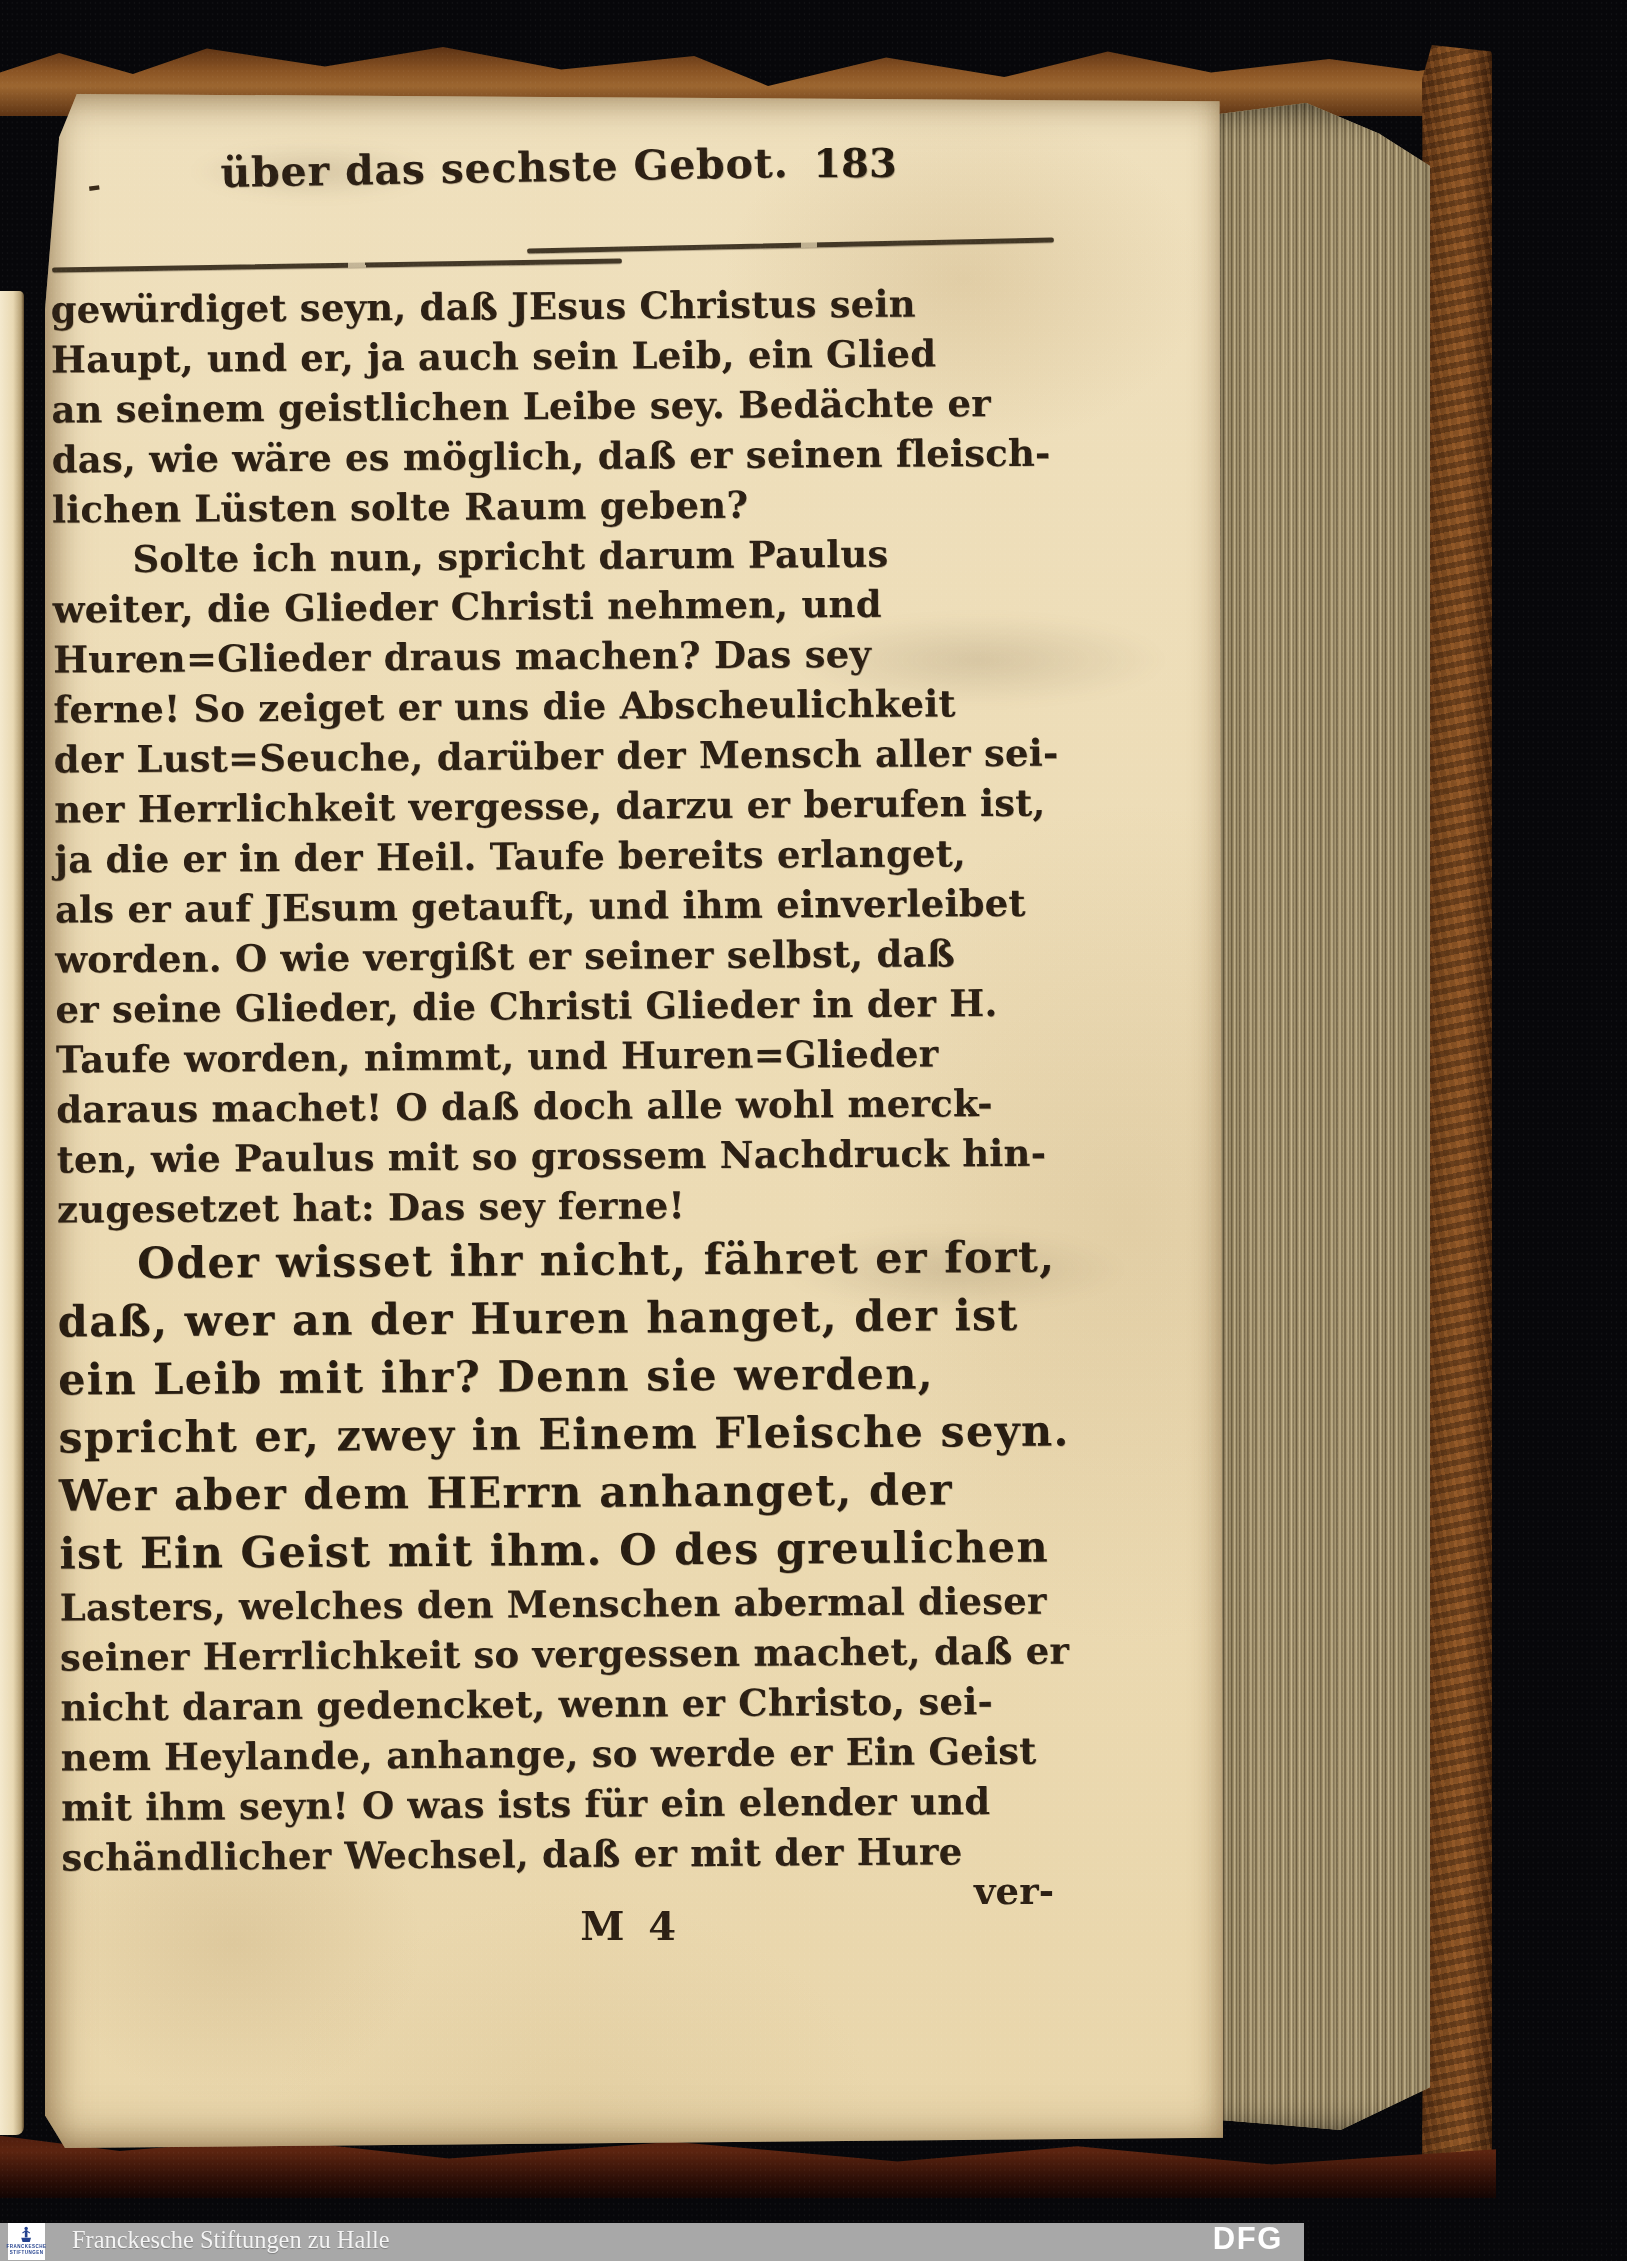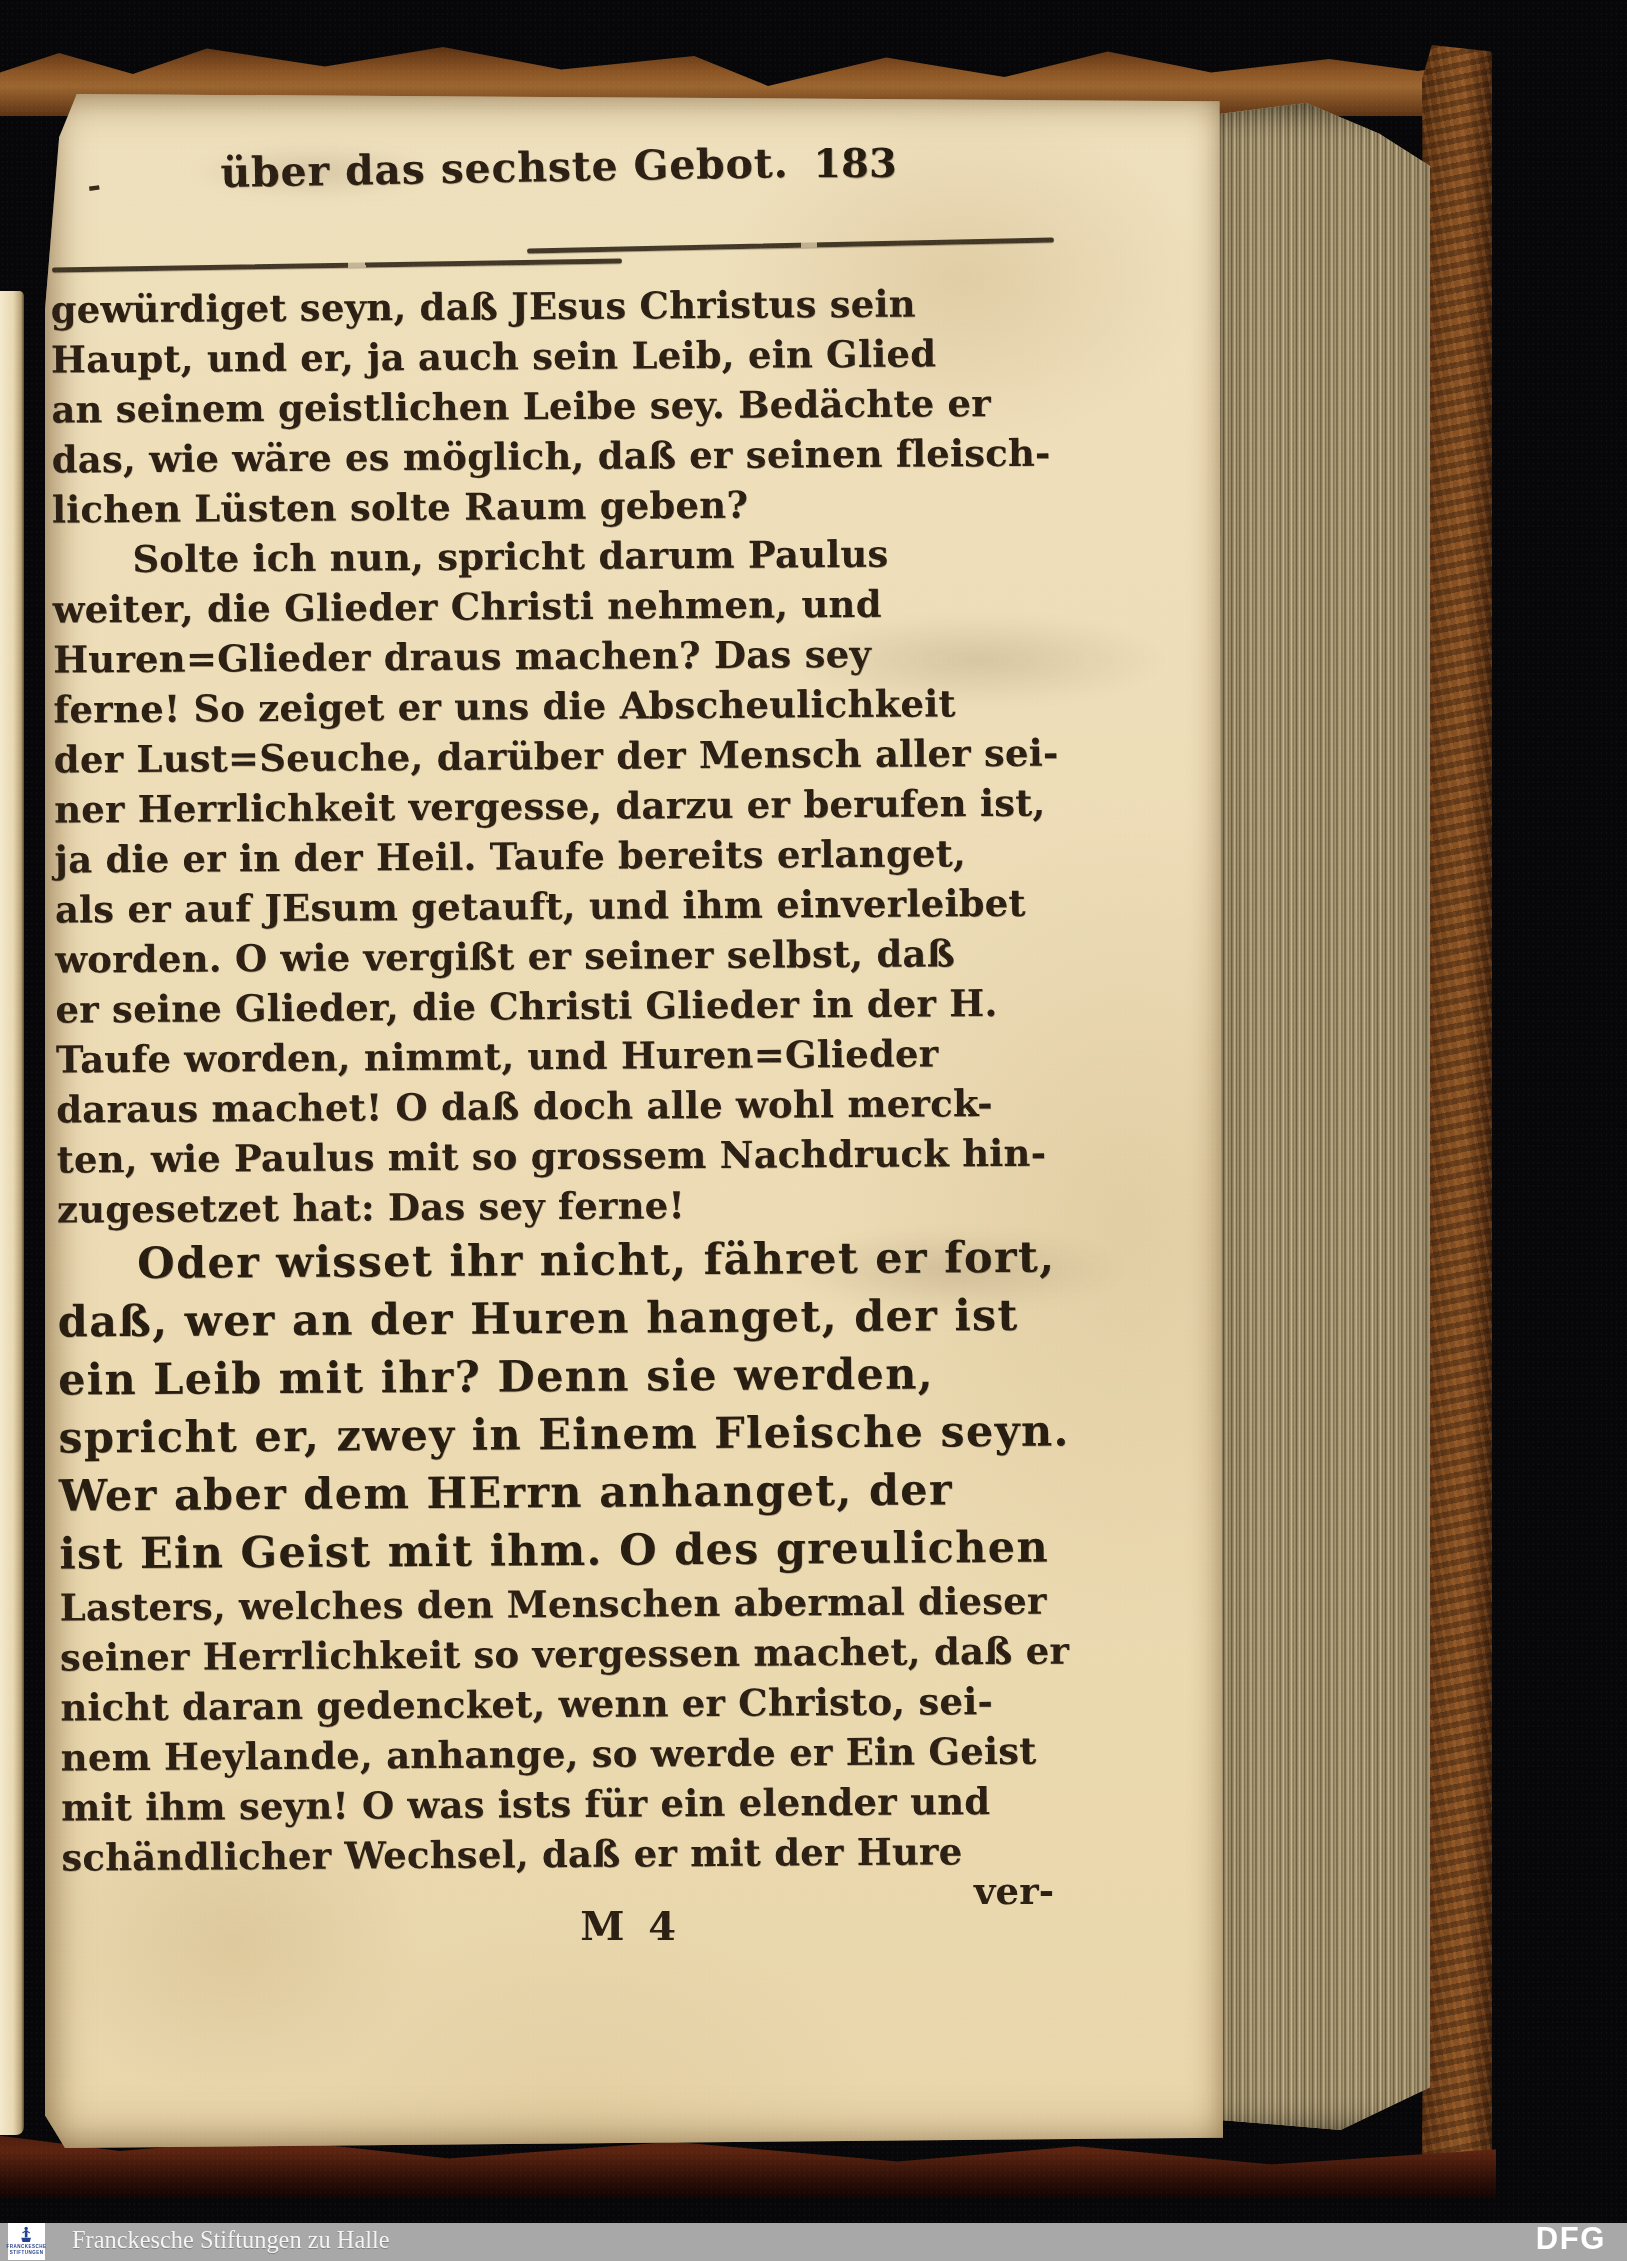--- a/index.html
+++ b/index.html
@@ -111,21 +111,21 @@
   .catchword {
     position:absolute; left:846px; top:1775px; width:163px; text-align:right;
     font-size:37px; font-weight:700; color:#2c2014;
   }
   .signature {
     position:absolute; left:504px; top:1808px; width:163px; text-align:center;
     font-size:40px; font-weight:700; letter-spacing:4.9px; color:#2c2014;
   }
   
   .footer-bar {
-    position:absolute; left:0; bottom:0; width:1627px; height:38px; z-index:50;
+    position:absolute; left:0; bottom:0; width:1304px; height:38px; z-index:50;
     background:var(--bar-color,#a8a8a8);
   }
   .logo-box {
     position:absolute; left:8.1px; bottom:0.8px; width:37px; height:37px;
     background:#ffffff; display:flex; flex-direction:column; align-items:center; justify-content:flex-start;
     padding-top:2.4px; box-sizing:border-box;
   }
   .logo-glyph { width:16.3px; height:18px; display:block; }
   .logo-caption {
     margin-top:0.8px; font-family:"Liberation Sans", sans-serif; font-size:4.5px; line-height:5.3px;

